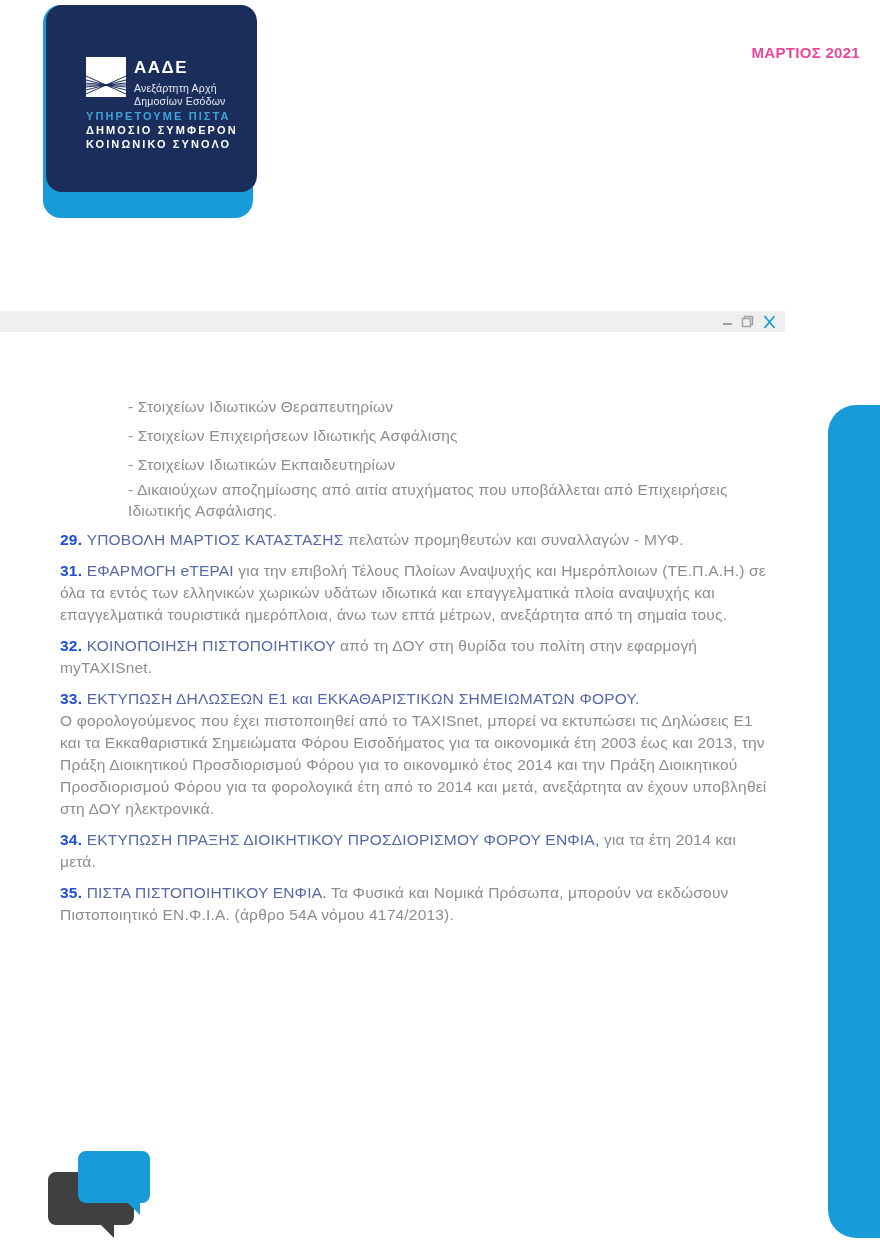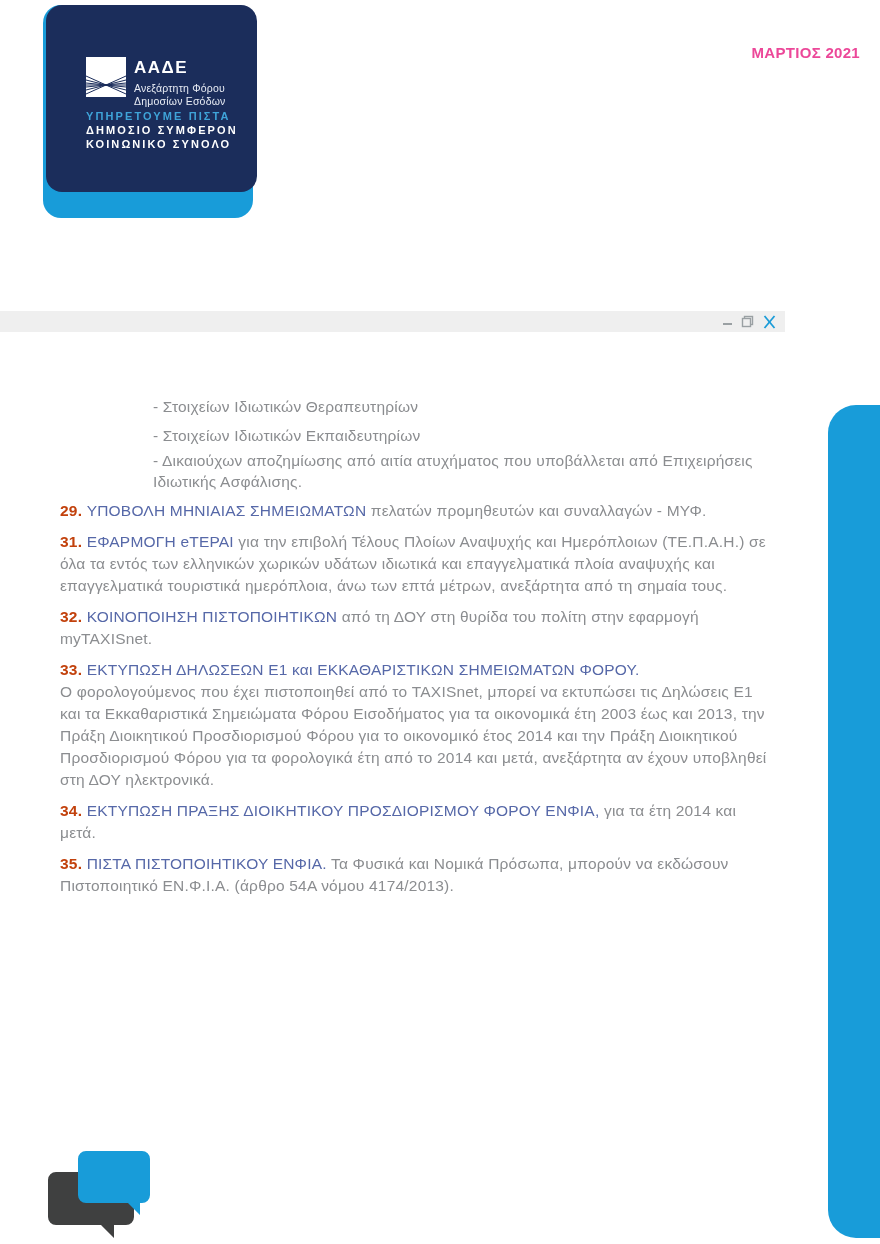--- a/index.html
+++ b/index.html
@@ -28,26 +28,26 @@
   .winbar{position:absolute;left:0;top:311px;width:785px;height:21px;background:#efefef;
           display:flex;align-items:center;justify-content:flex-end;gap:9px;padding-right:9px;box-sizing:border-box;}
   .min-glyph{width:9px;height:2px;background:#9aa0a3;margin-bottom:-4px;}
   .win-btn{display:flex;align-items:center;justify-content:center;cursor:default;}
 
   
   .right-bar{position:absolute;right:0;top:405px;width:52px;height:833px;background:#189cd9;border-radius:28px 0 0 28px;}
 
   
   .content{position:absolute;left:60px;top:392px;width:716px;color:#8b8d90;}
-  .bullets{margin-left:93px;}
+  .bullets{margin-left:68px;}
   .bullet{font-size:15.5px;line-height:21px;margin-bottom:8px;letter-spacing:.2px;}
   .bullet + .bullet{margin-top:0;}
   .bullet.sgl{margin-bottom:8px;}
   .item{font-size:15.5px;line-height:22px;margin-bottom:9px;letter-spacing:.2px;color:#8b8d90;}
-  .num{font-weight:bold;color:#c2410c;}
+  .num{font-weight:bold;color:#1d4ed8;}
   .ihead{color:#5668a8;}
   .sec-heading{font-size:20px;font-weight:bold;color:#3c4e85;margin:27px 0 13px 0;letter-spacing:.2px;}
   .bullets{margin-bottom:6px;}
   .bullet.sgl{line-height:29px;margin-bottom:0;}
 
   
   .bubbles{position:absolute;left:40px;top:1145px;width:120px;height:99px;}
 </style>
 </head>
 <body>
@@ -62,21 +62,21 @@
           <line x1="0" y1="23" x2="40" y2="33"></line>
           <line x1="0" y1="26" x2="40" y2="30"></line>
           <line x1="0" y1="28" x2="40" y2="28"></line>
           <line x1="0" y1="30" x2="40" y2="26"></line>
           <line x1="0" y1="33" x2="40" y2="23"></line>
           <line x1="0" y1="37" x2="40" y2="19"></line>
         </g>
       </svg>
     </div>
     <div class="badge-acronym">ΑΑΔΕ</div>
-    <div class="badge-org org1">Ανεξάρτητη Φόρου</div>
+    <div class="badge-org org1">Ανεξάρτητη Αρχή</div>
     <div class="badge-org org2">Δημοσίων Εσόδων</div>
     <div class="badge-motto motto1">ΥΠΗΡΕΤΟΥΜΕ ΠΙΣΤΑ</div>
     <div class="badge-motto motto2">ΔΗΜΟΣΙΟ ΣΥΜΦΕΡΟΝ</div>
     <div class="badge-motto motto3">ΚΟΙΝΩΝΙΚΟ ΣΥΝΟΛΟ</div>
   </div>
 </div>
 
 <div class="date-label">ΜΑΡΤΙΟΣ 2021</div>
 
 <div class="winbar">
@@ -95,29 +95,30 @@
       <line x1="11.5" y1="1" x2="1.5" y2="13" stroke="#1b9cd8" stroke-width="1.8"></line>
     </svg>
   </div>
 </div>
 
 <div class="right-bar"></div>
 
 <div class="content">
   <div class="bullets" id="bullets">
       <div class="bullet sgl">- Στοιχείων Ιδιωτικών Θεραπευτηρίων</div>
+      <div class="bullet sgl">- Στοιχείων Επιχειρήσεων Ιδιωτικής Ασφάλισης</div>
       <div class="bullet sgl">- Στοιχείων Ιδιωτικών Εκπαιδευτηρίων</div>
       <div class="bullet">- Δικαιούχων αποζημίωσης από αιτία ατυχήματος που υποβάλλεται από Επιχειρήσεις Ιδιωτικής Ασφάλισης.</div>
     </div>
   <div id="items-before">
-      <div class="item"><span class="num">29. </span><span class="ihead">ΥΠΟΒΟΛΗ ΜΗΝΙΑΙΑΣ ΣΗΜΕΙΩΜΑΤΩΝ</span><span class="ibody">  πελατών προμηθευτών και συναλλαγών - ΜΥΦ.</span></div>
+      <div class="item"><span class="num">29. </span><span class="ihead">ΥΠΟΒΟΛΗ ΜΑΡΤΙΟΣ ΚΑΤΑΣΤΑΣΗΣ</span><span class="ibody">  πελατών προμηθευτών και συναλλαγών - ΜΥΦ.</span></div>
       <div class="item"><span class="num">31. </span><span class="ihead">ΕΦΑΡΜΟΓΗ eTEPAI</span><span class="ibody">  για την επιβολή Τέλους Πλοίων Αναψυχής και Ημερόπλοιων (ΤΕ.Π.Α.Η.) σε όλα τα εντός των ελληνικών χωρικών υδάτων ιδιωτικά και επαγγελματικά πλοία αναψυχής και επαγγελματικά τουριστικά ημερόπλοια, άνω των επτά μέτρων, ανεξάρτητα από τη σημαία τους.</span></div>
     </div>
   <div id="items-after">
-      <div class="item"><span class="num">32. </span><span class="ihead">ΚΟΙΝΟΠΟΙΗΣΗ ΠΙΣΤΟΠΟΙΗΤΙΚΩΝ</span><span class="ibody">  από τη ΔΟΥ στη θυρίδα του πολίτη στην εφαρμογή myTAXISnet.</span></div>
+      <div class="item"><span class="num">32. </span><span class="ihead">ΚΟΙΝΟΠΟΙΗΣΗ ΠΙΣΤΟΠΟΙΗΤΙΚΟΥ</span><span class="ibody">  από τη ΔΟΥ στη θυρίδα του πολίτη στην εφαρμογή myTAXISnet.</span></div>
       <div class="item"><span class="num">33. </span><span class="ihead">ΕΚΤΥΠΩΣΗ ΔΗΛΩΣΕΩΝ Ε1 και ΕΚΚΑΘΑΡΙΣΤΙΚΩΝ ΣΗΜΕΙΩΜΑΤΩΝ ΦΟΡΟΥ.</span><br><span class="ibody">Ο φορολογούμενος που έχει πιστοποιηθεί από το TAXISnet, μπορεί να εκτυπώσει τις Δηλώσεις Ε1 και τα Εκκαθαριστικά Σημειώματα Φόρου Εισοδήματος για τα οικονομικά έτη 2003 έως και 2013, την Πράξη Διοικητικού Προσδιορισμού Φόρου για το οικονομικό έτος 2014 και την Πράξη Διοικητικού Προσδιορισμού Φόρου για τα φορολογικά έτη από το 2014 και μετά, ανεξάρτητα αν έχουν υποβληθεί στη ΔΟΥ ηλεκτρονικά.</span></div>
       <div class="item"><span class="num">34. </span><span class="ihead">ΕΚΤΥΠΩΣΗ ΠΡΑΞΗΣ ΔΙΟΙΚΗΤΙΚΟΥ ΠΡΟΣΔΙΟΡΙΣΜΟΥ ΦΟΡΟΥ ΕΝΦΙΑ,</span><span class="ibody">  για τα έτη 2014 και μετά.</span></div>
       <div class="item"><span class="num">35. </span><span class="ihead">ΠΙΣΤΑ ΠΙΣΤΟΠΟΙΗΤΙΚΟΥ ΕΝΦΙΑ.</span><span class="ibody">  Τα Φυσικά και Νομικά Πρόσωπα, μπορούν να εκδώσουν Πιστοποιητικό ΕΝ.Φ.Ι.Α. (άρθρο 54Α νόμου 4174/2013).</span></div>
     </div>
 </div>
 
 <div class="bubbles">
   <svg width="120" height="99" viewBox="0 0 120 99">
 
     <path d="M16 27 h70 a8 8 0 0 1 8 8 v37 a8 8 0 0 1 -8 8 h-12 v13 l-13 -13 h-45 a8 8 0 0 1 -8 -8 v-37 a8 8 0 0 1 8 -8 z" fill="#3f4040"></path>

